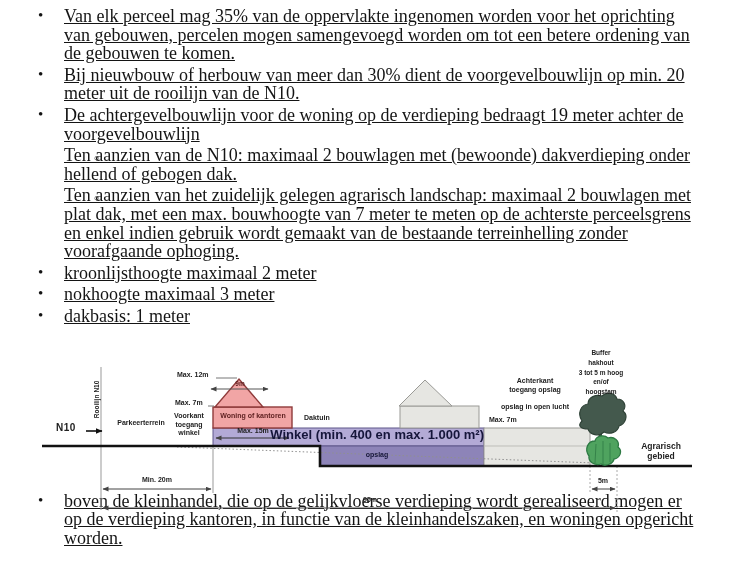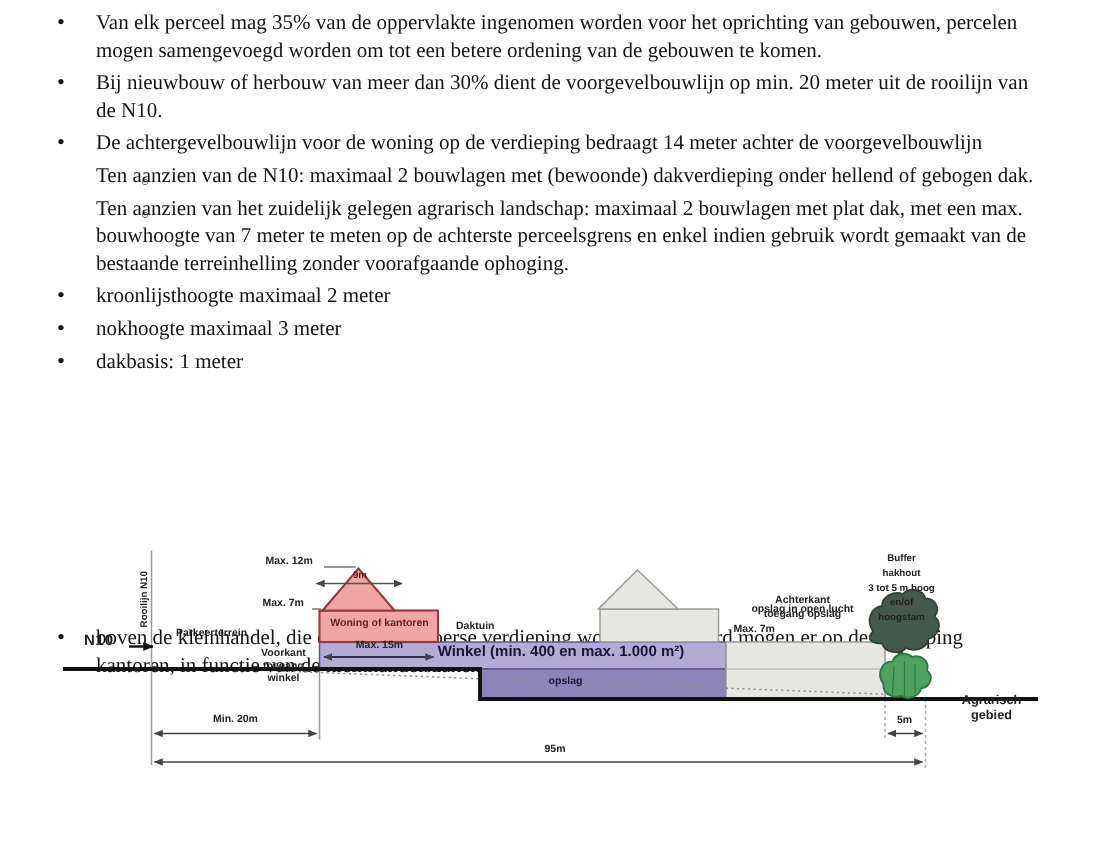--- a/index.html
+++ b/index.html
@@ -1,45 +1,45 @@
 <!DOCTYPE html>
 <html style="--pink: #F1A5A5; --pink_border: #8F3B3B; --purple_light: #B3AAD6; --purple_dark: #8D84B8; --purple_border: #5f568a; --gray_fill: #E6E6E2; --gray_border: #9a9a96; --tree_dark: #44594D; --tree_dark_border: #2f4237; --bush_green: #4FA35F; --bush_border: #2e7a44; --ground: #111111; --dim: #444444;"><head>
 <meta charset="utf-8">
 <style>
   html,body{margin:0;padding:0;background:#fff;}
   body{width:736px;height:564px;position:relative;overflow:hidden;
        font-family:"Liberation Serif",serif;color:#141414;}
   
   .content{position:absolute;left:0;top:0;width:736px;padding-top:7px;}
   .li{position:relative;padding-left:64px;padding-right:40px;
-      font-size:14px;line-height:18.6px;margin-bottom:3px;}
+      font-size:18px;line-height:18.6px;margin-bottom:3px;text-decoration:underline;}
   .li::before{content:"\2022";position:absolute;left:38px;top:-1px;font-size:15px;}
   .li.sub{}
   .li.sub::before{content:"\25CB";left:94px;font-size:9px;top:3px;}
   
   .diagram{position:absolute;left:12px;top:346px;width:736px;height:172px;
            font-family:"Liberation Sans",sans-serif;}
   .diagram svg{position:absolute;left:0;top:0;}
   .dl{position:absolute;font-size:7px;font-weight:bold;color:#222;
       line-height:8.5px;white-space:nowrap;}
-  .ml{white-space:pre-line;text-align:center;margin-top:20px;}
+  .ml{white-space:pre-line;text-align:center;}
   .dark{color:#15153a;}
   .maroon{color:#5c1f1f;}
   .n10{font-size:10px;letter-spacing:.5px;}
   .agr{font-size:8.5px;line-height:9.5px;}
   .buffer{font-size:6.5px;line-height:9.8px;}
   .rot{transform:rotate(-90deg);transform-origin:center;}
 </style>
 </head>
 <body>
 
 <div class="content">
   <div class="li">Van elk perceel mag 35% van de oppervlakte ingenomen worden voor het oprichting van gebouwen, percelen mogen samengevoegd worden om tot een betere ordening van de gebouwen te komen.</div>
   <div class="li">Bij nieuwbouw of herbouw van meer dan 30% dient de voorgevelbouwlijn op min. 20 meter uit de rooilijn van de N10.</div>
-  <div class="li">De achtergevelbouwlijn voor de woning op de verdieping bedraagt 14 meter achter de voorgevelbouwlijn</div>
+  <div class="li">De achtergevelbouwlijn voor de woning op de verdieping bedraagt 19 meter achter de voorgevelbouwlijn</div>
   <div class="li sub">Ten aanzien van de N10: maximaal 2 bouwlagen met (bewoonde) dakverdieping onder hellend of gebogen dak.</div>
   <div class="li sub">Ten aanzien van het zuidelijk gelegen agrarisch landschap: maximaal 2 bouwlagen met plat dak, met een max. bouwhoogte van 7 meter te meten op de achterste perceelsgrens en enkel indien gebruik wordt gemaakt van de bestaande terreinhelling zonder voorafgaande ophoging.</div>
   <div class="li">kroonlijsthoogte maximaal 2 meter</div>
   <div class="li">nokhoogte maximaal 3 meter</div>
   <div class="li">dakbasis: 1 meter</div>
   <div style="height:163px"></div>
   <div class="li">boven de kleinhandel, die op de gelijkvloerse verdieping wordt gerealiseerd mogen er op de verdieping kantoren, in functie van de kleinhandelszaken, en woningen opgericht worden.</div>
 </div>
 
 <div class="diagram">
@@ -95,21 +95,21 @@
   <div class="dl" style="left:99px;top:73px;width:60px;text-align:center;">Parkeerterrein</div>
   <div class="dl ml" style="left:149px;top:66px;width:56px;">Voorkant
 toegang
 winkel</div>
   <div class="dl" style="left:165px;top:25px;">Max. 12m</div>
   <div class="dl" style="left:163px;top:53px;">Max. 7m</div>
   <div class="dl maroon" style="left:216px;top:34px;width:24px;text-align:center;font-size:6.5px;">9m</div>
   <div class="dl maroon" style="left:202px;top:66px;width:78px;text-align:center;">Woning of kantoren</div>
   <div class="dl" style="left:205px;top:81px;width:72px;text-align:center;">Max. 15m</div>
   <div class="dl" style="left:292px;top:68px;">Daktuin</div>
-  <div class="dl dark" style="left:252px;top:84.5px;width:220px;text-align:center;font-size:10px;">Winkel (min. 400 en max. 1.000 m²)</div>
+  <div class="dl dark" style="left:252px;top:84.5px;width:220px;text-align:right;font-size:13px;">Winkel (min. 400 en max. 1.000 m²)</div>
   <div class="dl dark" style="left:335px;top:105px;width:60px;text-align:center;">opslag</div>
   <div class="dl ml" style="left:483px;top:31px;width:80px;">Achterkant
 toegang opslag</div>
   <div class="dl" style="left:478px;top:57px;width:90px;text-align:center;">opslag in open lucht</div>
   <div class="dl" style="left:477px;top:70px;">Max. 7m</div>
   <div class="dl ml buffer" style="left:549px;top:2px;width:80px;">Buffer
 hakhout
 3 tot 5 m hoog
 en/of
 hoogstam</div>

